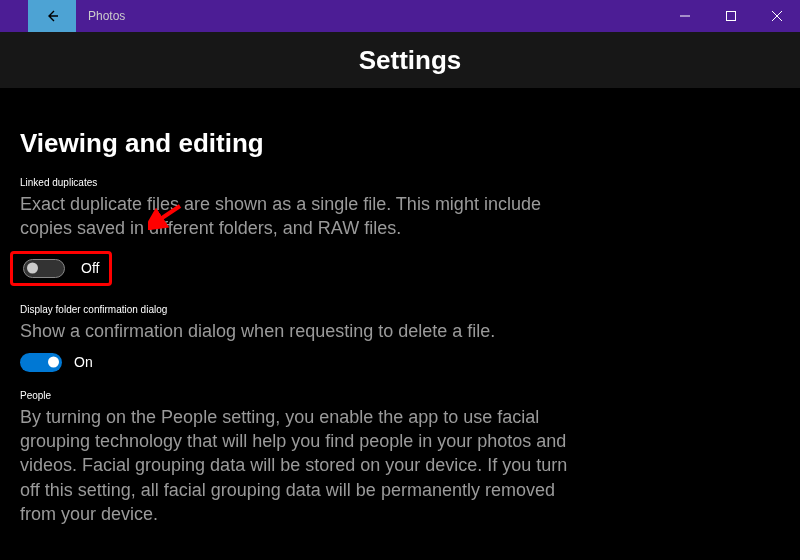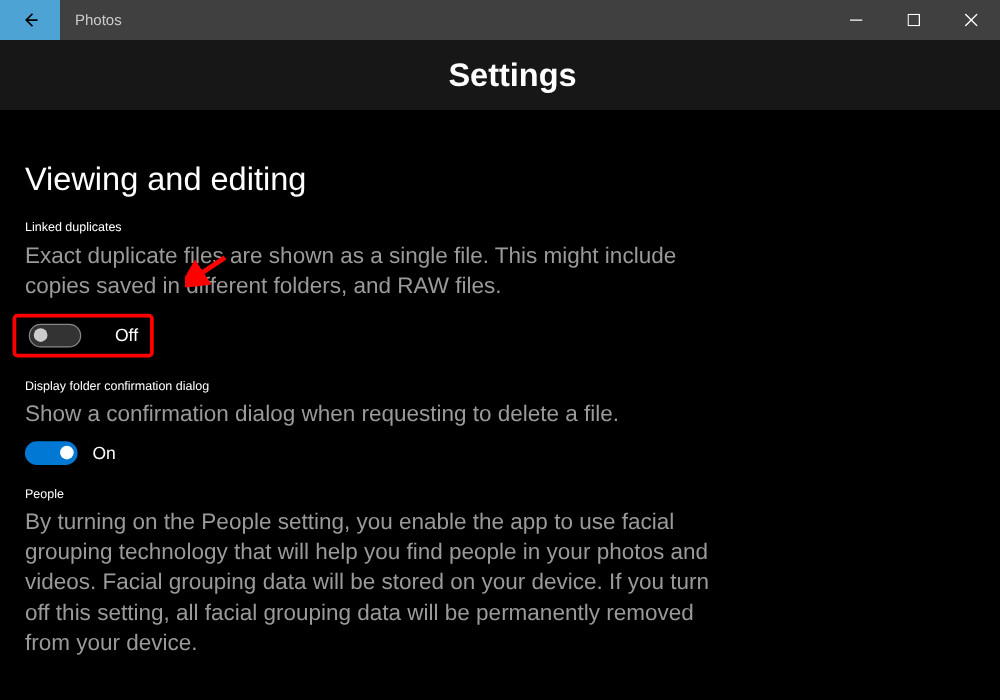--- a/index.html
+++ b/index.html
@@ -10,23 +10,24 @@
     }
     body {
       width: 800px;
       height: 560px;
       background: #000;
       color: #fff;
       overflow: hidden;
     }
     .titlebar {
       height: 32px;
-      background: #404040;
-      display: flex;
-      align-items: center;
+      background: #4c1d95;
+      display: flex;
+      align-items: center;
+      padding-left: 28px;
     }
     .back-btn {
       width: 48px;
       height: 32px;
       background: #4da3d4;
       display: flex;
       align-items: center;
       justify-content: center;
       cursor: pointer;
     }
@@ -88,21 +89,21 @@
       position: relative;
     }
     .dropdown-chevron {
       position: absolute;
       right: 12px;
       top: 50%;
       transform: translateY(-50%);
     }
     .section-heading {
       font-size: 26px;
-      font-weight: 400;
+      font-weight: 700;
       margin-top: 32px;
       color: #fff;
     }
     .setting-block {
       margin-top: 18px;
     }
     .setting-title {
       font-size: 10px;
       color: #fff;
       font-weight: 400;
@@ -156,21 +157,21 @@
     }
     .toggle-label {
       font-size: 14px;
       color: #fff;
     }
     .highlight-box {
       border: 3px solid #ff0000;
       padding: 5px 10px;
       display: inline-flex;
       align-items: center;
-      gap: 27px;
+      gap: 16px;
       margin-top: 10px;
       border-radius: 4px;
       margin-left: -10px;
     }
     .arrow-annotation {
       position: absolute;
       left: 148px;
       top: 202px;
       pointer-events: none;
     }

